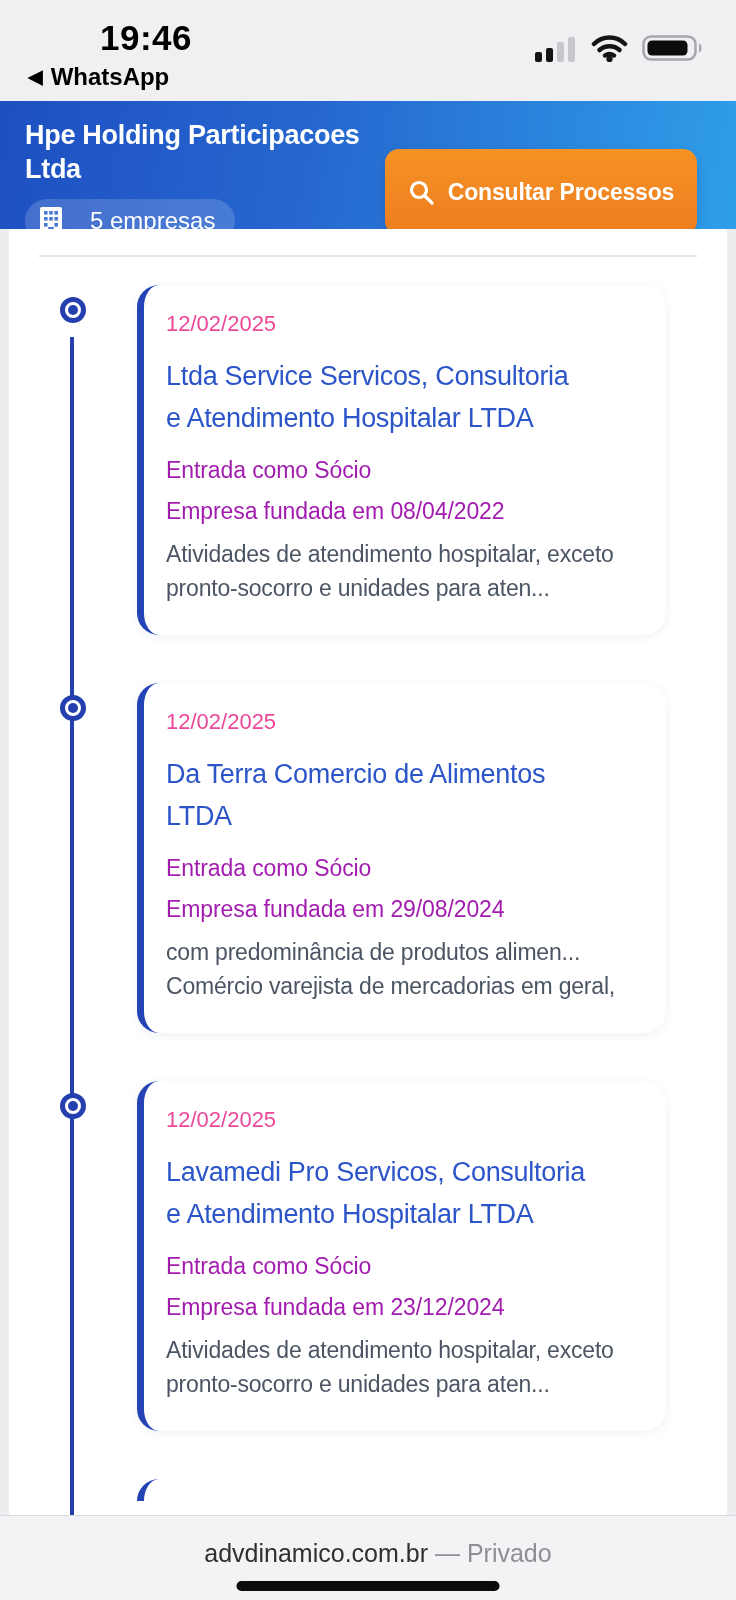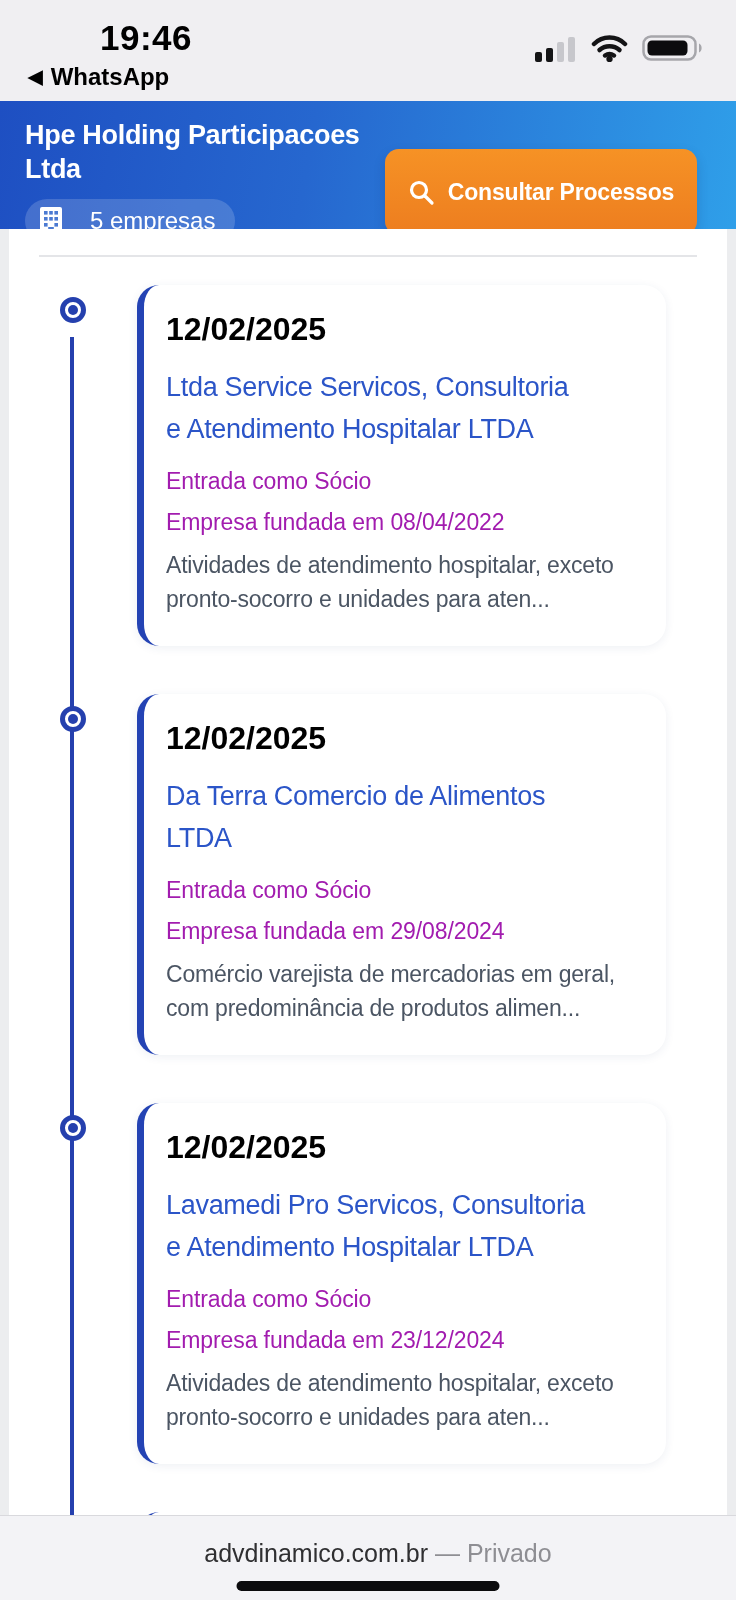--- a/index.html
+++ b/index.html
@@ -52,21 +52,21 @@
   }
   .marker::after {
     content:""; position:absolute; left:50%; top:50%; width:10px; height:10px;
     margin:-5px 0 0 -5px; border-radius:50%; background:#2540ae;
   }
   .card {
     background:#fff; border-left:7px solid #2443b4; border-radius:22px;
     padding:26px 24px 30px 22px;
     box-shadow:0 2px 10px rgba(40,60,120,.08);
   }
-  .card-date { font-size:32px; font-weight:700; color:#000000; margin-bottom:18px; }
+  .card-date { font-size:22px; font-weight:400; color:#ec4899; margin-bottom:18px; }
   .company-line { font-size:27px; color:#2b55c8; line-height:42px; letter-spacing:-.3px; white-space:nowrap; }
   .company-block { margin-bottom:16px; }
   .meta { font-size:23px; color:#a21caf; line-height:30px; margin-bottom:11px; letter-spacing:-.1px; }
   .desc-line { font-size:23px; color:#4b5563; line-height:34px; letter-spacing:-.2px; white-space:nowrap; }
   .desc-block { margin-top:6px; }
   .card-peek { margin:0 61px 0 128px; height:22px; border-left:7px solid #2443b4; border-top-left-radius:22px; background:#fff; }
 
   
   .bottom-bar {
     position:absolute; left:0; right:0; bottom:0; height:85px;
@@ -182,22 +182,22 @@
         <div class="marker"></div>
         <div class="card">
           <div class="card-date">12/02/2025</div>
           <div class="company-block">
             <div class="company-line">Da Terra Comercio de Alimentos</div>
             <div class="company-line">LTDA</div>
           </div>
           <div class="meta">Entrada como Sócio</div>
           <div class="meta">Empresa fundada em 29/08/2024</div>
           <div class="desc-block">
+            <div class="desc-line">com predominância de produtos alimen...</div>
             <div class="desc-line">Comércio varejista de mercadorias em geral,</div>
-            <div class="desc-line">com predominância de produtos alimen...</div>
           </div>
         </div>
       </div>
 
       <div class="entry">
         <div class="marker"></div>
         <div class="card">
           <div class="card-date">12/02/2025</div>
           <div class="company-block">
             <div class="company-line">Lavamedi Pro Servicos, Consultoria</div>

